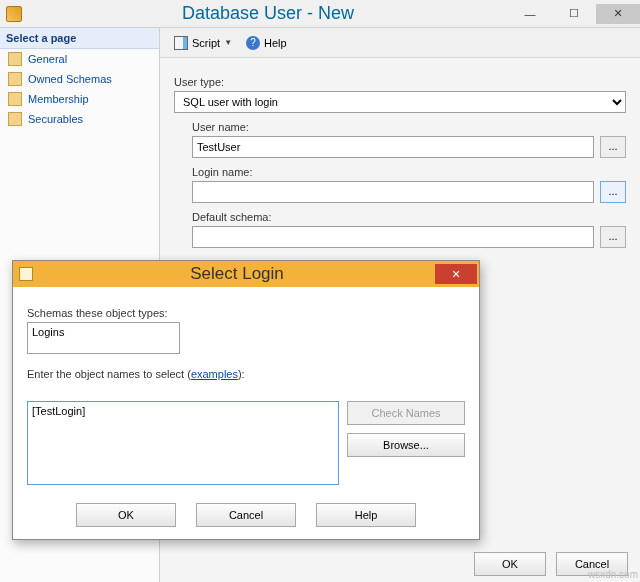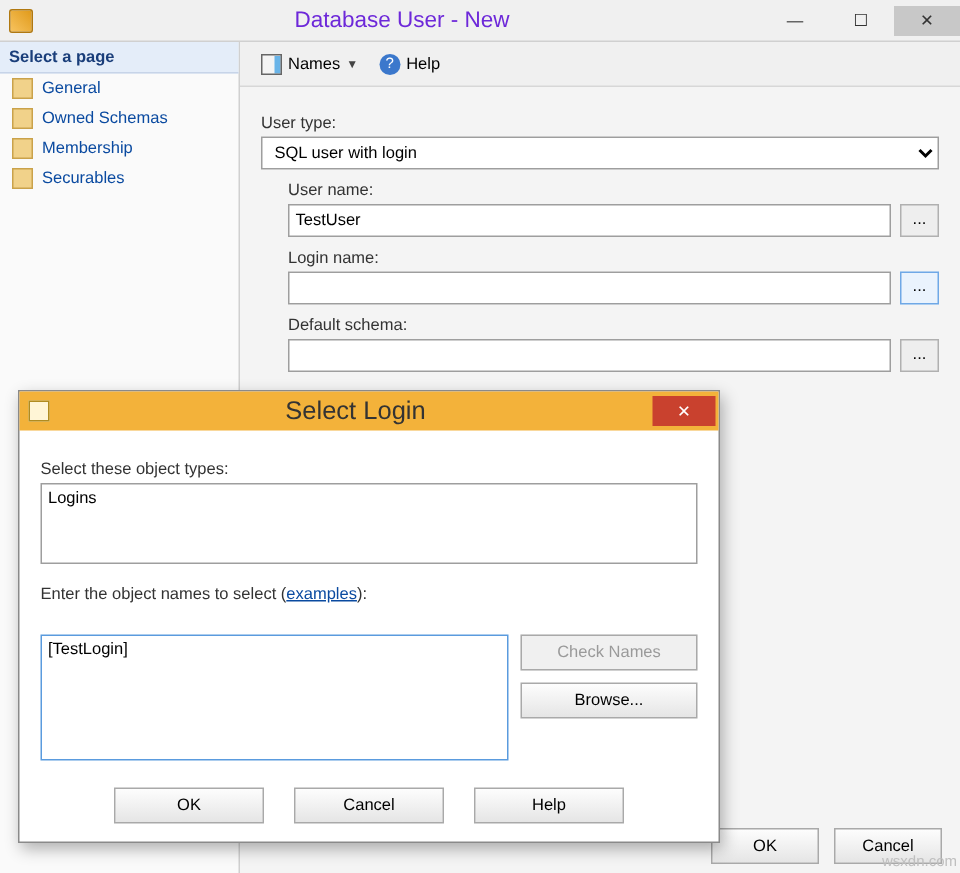--- a/index.html
+++ b/index.html
@@ -1,21 +1,21 @@
 <!DOCTYPE html>
 <html><head>
 <meta charset="utf-8">
 <style>
   * { box-sizing: border-box; font-family: "Segoe UI", Tahoma, sans-serif; font-size: 11px; }
   body { margin: 0; background: #fff; width: 640px; height: 582px; overflow: hidden; position: relative; }
 
   
   .titlebar { height: 28px; background: #f0f0f0; display: flex; align-items: center; border-bottom: 1px solid #d0d0d0; }
   .titlebar .app-icon { width: 16px; height: 16px; margin: 0 6px; background: linear-gradient(45deg,#f7c35f,#e09a1a); border: 1px solid #b07810; border-radius: 2px; }
-  .titlebar .title { flex: 1; text-align: center; font-size: 15px; color: #6d28d9; }
+  .titlebar .title { flex: 1; text-align: center; font-size: 18px; color: #0369a1; }
   .titlebar .winbtns { display:flex; }
   .titlebar .winbtn { width: 44px; height: 20px; display:flex; align-items:center; justify-content:center; color:#333; font-size:11px; }
   .titlebar .winbtn.close { background:#c8c8c8; }
 
   .body-grid { display:flex; height: calc(582px - 28px); }
 
   
   .leftnav { width: 160px; border-right:1px solid #d0d0d0; background:#fafafa; }
   .leftnav .hdr { background:#e4edf9; padding:4px 6px; font-weight:bold; color:#1a3e7a; border-bottom:1px solid #c7d4e8;}
   .leftnav .item { padding:3px 6px 3px 8px; display:flex; align-items:center; gap:6px; color:#0a4aa0; cursor:pointer;}
@@ -44,21 +44,21 @@
   .footer { position:absolute; bottom:6px; right:12px; display:flex; gap:10px; }
   .btn { min-width:72px; height:24px; border:1px solid #a9a9a9; background:linear-gradient(#fdfdfd,#e5e5e5); cursor:pointer; }
 
   
   .modal { position:absolute; left:12px; top:260px; width:468px; background:#fff; border:1px solid #8a8a8a; box-shadow:2px 4px 10px rgba(0,0,0,.3); }
   .modal .mtitle { height:26px; background:#f3b23a; display:flex; align-items:center; }
   .modal .mtitle .mic { width:14px; height:14px; margin:0 6px; background:#fff5d6; border:1px solid #b08b20;}
   .modal .mtitle .mtxt { flex:1; text-align:center; color:#333; font-size:17px;}
   .modal .mtitle .mclose { width:42px; height:20px; background:#c9412e; color:#fff; display:flex; align-items:center; justify-content:center; cursor:pointer; margin-right:2px;}
   .modal .mbody { padding:12px 14px 10px; }
-  .otypes { display:flex; gap:8px; align-items:flex-start;}
+  .otypes { display:flex; gap:8px; align-items:flex-start;flex-direction:column;}
   .otypes textarea { flex:1; height:54px; resize:none; }
   .sidebtns { display:flex; flex-direction:column; gap:8px; width:118px;}
   .mbtn { height:24px; border:1px solid #a9a9a9; background:linear-gradient(#fdfdfd,#e5e5e5); cursor:pointer; min-width:100px;}
   .mbtn:disabled { color:#9a9a9a; background:#f0f0f0; cursor:default;}
   .mlink { color:#0a4aa0; text-decoration:underline; cursor:pointer; }
   .names { display:flex; gap:8px; align-items:flex-start; margin-top:21px;}
   .names textarea { flex:1; height:84px; resize:none; border:1px solid #5a9bde;}
   .mfooter { display:flex; justify-content:center; gap:20px; padding:8px 0 12px; }
 
   .watermark { position:absolute; right:2px; bottom:2px; color:#bfbfbf; font-size:10px; pointer-events:none;}
@@ -95,21 +95,21 @@
     <div class="item">
       <div class="nicon"></div>
       <span>Securables</span>
     </div>
   </div>
 
   <div class="right">
     <div class="toolbar">
       <div class="tbtn">
         <div class="ic ic-script"></div>
-        <span>Names</span>
+        <span>Script</span>
         <span class="dropdown-arrow">▼</span>
       </div>
       <div class="tbtn">
         <div class="ic-help">?</div>
         <span>Help</span>
       </div>
     </div>
 
     <div class="form">
       <label class="lbl">User type:</label>
@@ -145,21 +145,21 @@
   <button class="btn">Cancel</button>
 </div>
 
 <div class="modal">
   <div class="mtitle">
     <div class="mic"></div>
     <div class="mtxt">Select Login</div>
     <div class="mclose">✕</div>
   </div>
   <div class="mbody">
-    <label class="lbl">Select these object types:</label>
+    <label class="lbl">Schemas these object types:</label>
     <div class="otypes">
       <textarea readonly="" style="">Logins</textarea>
     </div>
 
     <div class="lbl" style="margin-top:14px;">
       <span>Enter the object names to select (</span><span class="mlink">examples</span><span>):</span>
     </div>
     <div class="names">
       <textarea style="">[TestLogin]</textarea>
       <div class="sidebtns">

